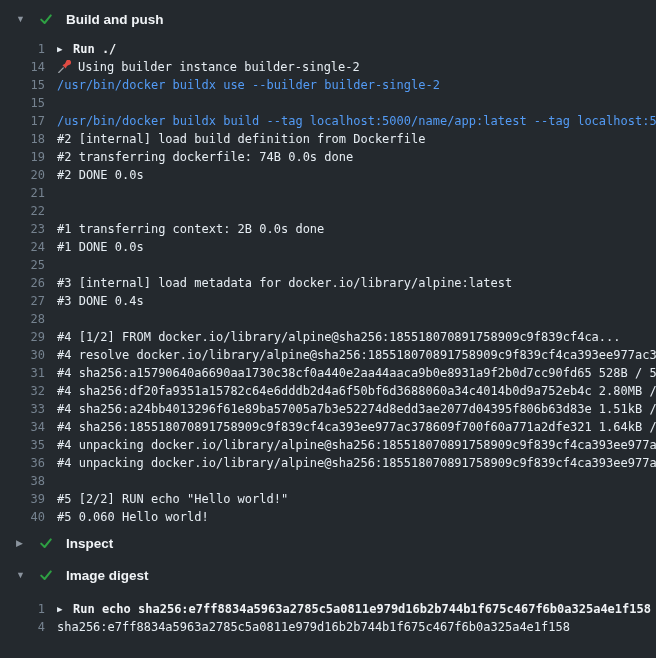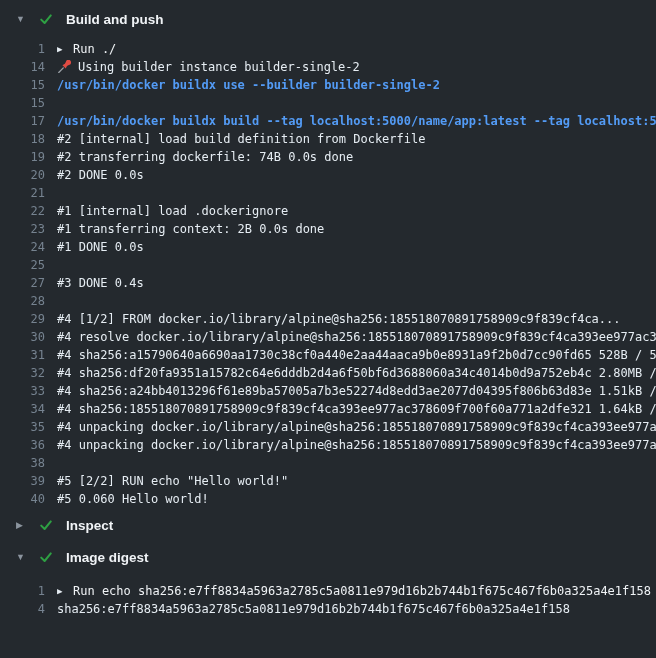--- a/index.html
+++ b/index.html
@@ -69,22 +69,22 @@
   }
   .lc {
     margin-left: 12px;
     flex: none;
     color: #e6edf3;
     white-space: pre;
     display: flex;
     align-items: center;
   }
   .txt { white-space: pre; }
-  .cmd .txt { color: #539bf5; font-weight: bold; }
-  .grp .txt { color: #f0f3f6; font-weight: normal; }
+  .cmd .txt { color: #539bf5; font-weight: normal; }
+  .grp .txt { color: #f0f3f6; font-weight: bold; }
   .caret {
     font-size: 9px;
     color: #e6edf3;
     display: inline-block;
     width: 10px;
     margin-right: 6px;
     flex: none;
   }
   .emoji { display: inline-flex; margin-right: 7px; flex: none; }
   .emoji svg { width: 14px; height: 14px; display: block; }
@@ -146,38 +146,41 @@
     <span class="lc"><span class="txt">#2 DONE 0.0s</span></span>
   </div>
 
   <div class="log-row">
     <span class="ln">21</span>
     <span class="lc"><span class="txt"></span></span>
   </div>
 
   <div class="log-row">
     <span class="ln">22</span>
-    <span class="lc"><span class="txt">#1 [internal] load .dockerignore</span></span>
   </div>
 
   <div class="log-row">
     <span class="ln">23</span>
     <span class="lc"><span class="txt">#1 transferring context: 2B 0.0s done</span></span>
   </div>
 
   <div class="log-row">
     <span class="ln">24</span>
     <span class="lc"><span class="txt">#1 DONE 0.0s</span></span>
   </div>
 
   <div class="log-row">
     <span class="ln">25</span>
     <span class="lc"><span class="txt"></span></span>
   </div>
 
+  <div class="log-row">
+    <span class="ln">26</span>
+    <span class="lc"><span class="txt">#3 [internal] load metadata for docker.io/library/alpine:latest</span></span>
+  </div>
 
   <div class="log-row">
     <span class="ln">27</span>
     <span class="lc"><span class="txt">#3 DONE 0.4s</span></span>
   </div>
 
   <div class="log-row">
     <span class="ln">28</span>
     <span class="lc"><span class="txt"></span></span>
   </div>

